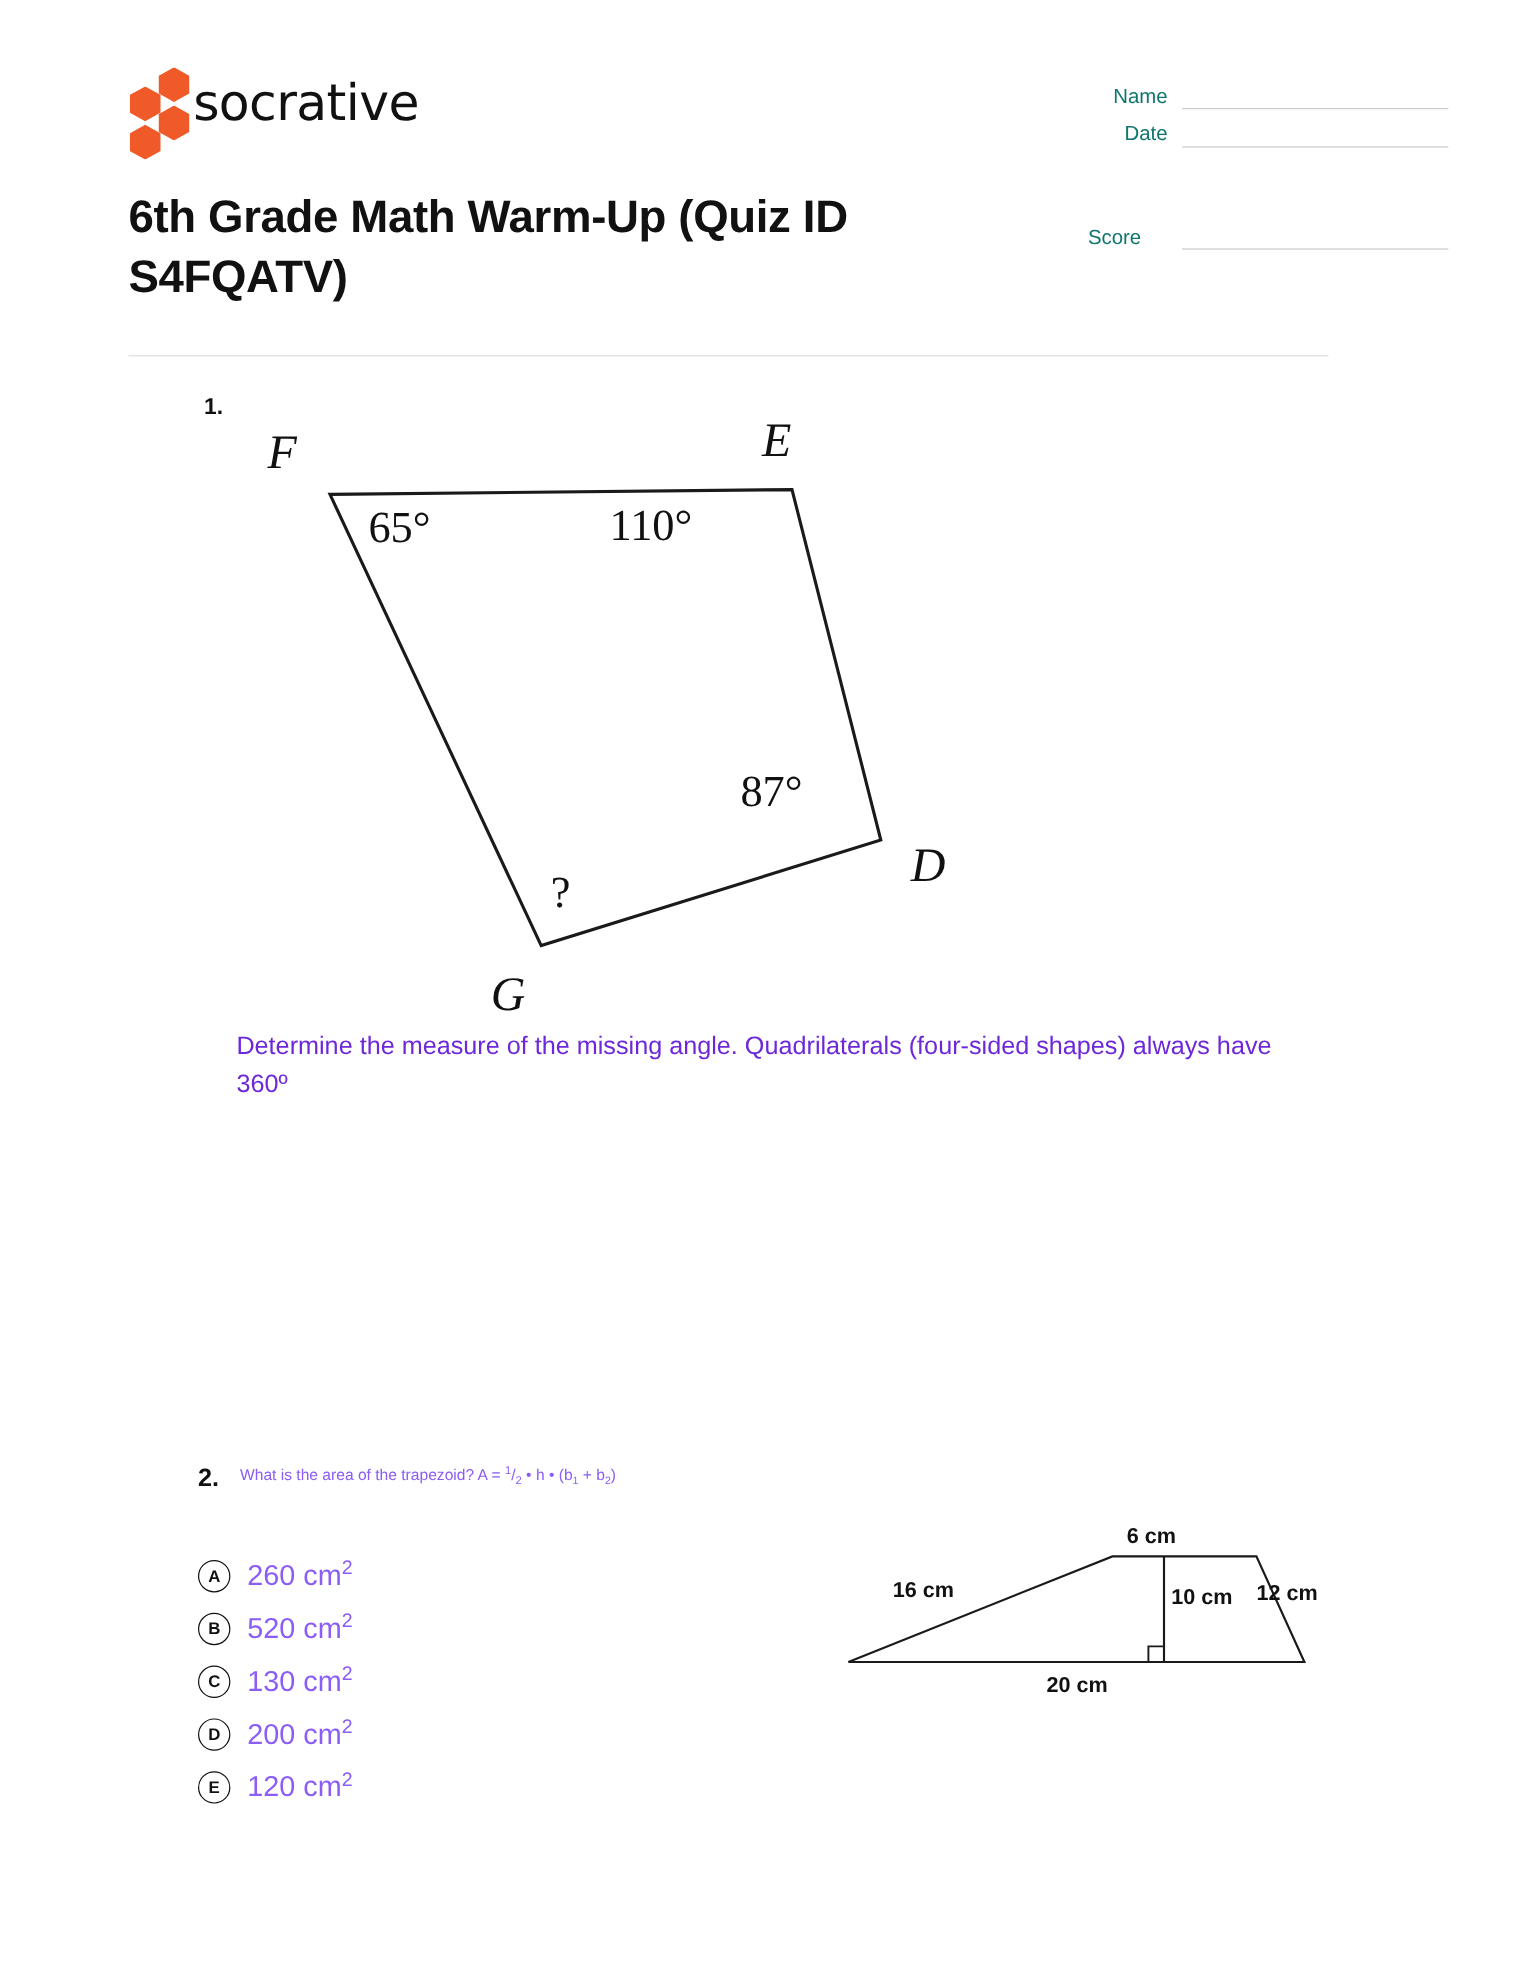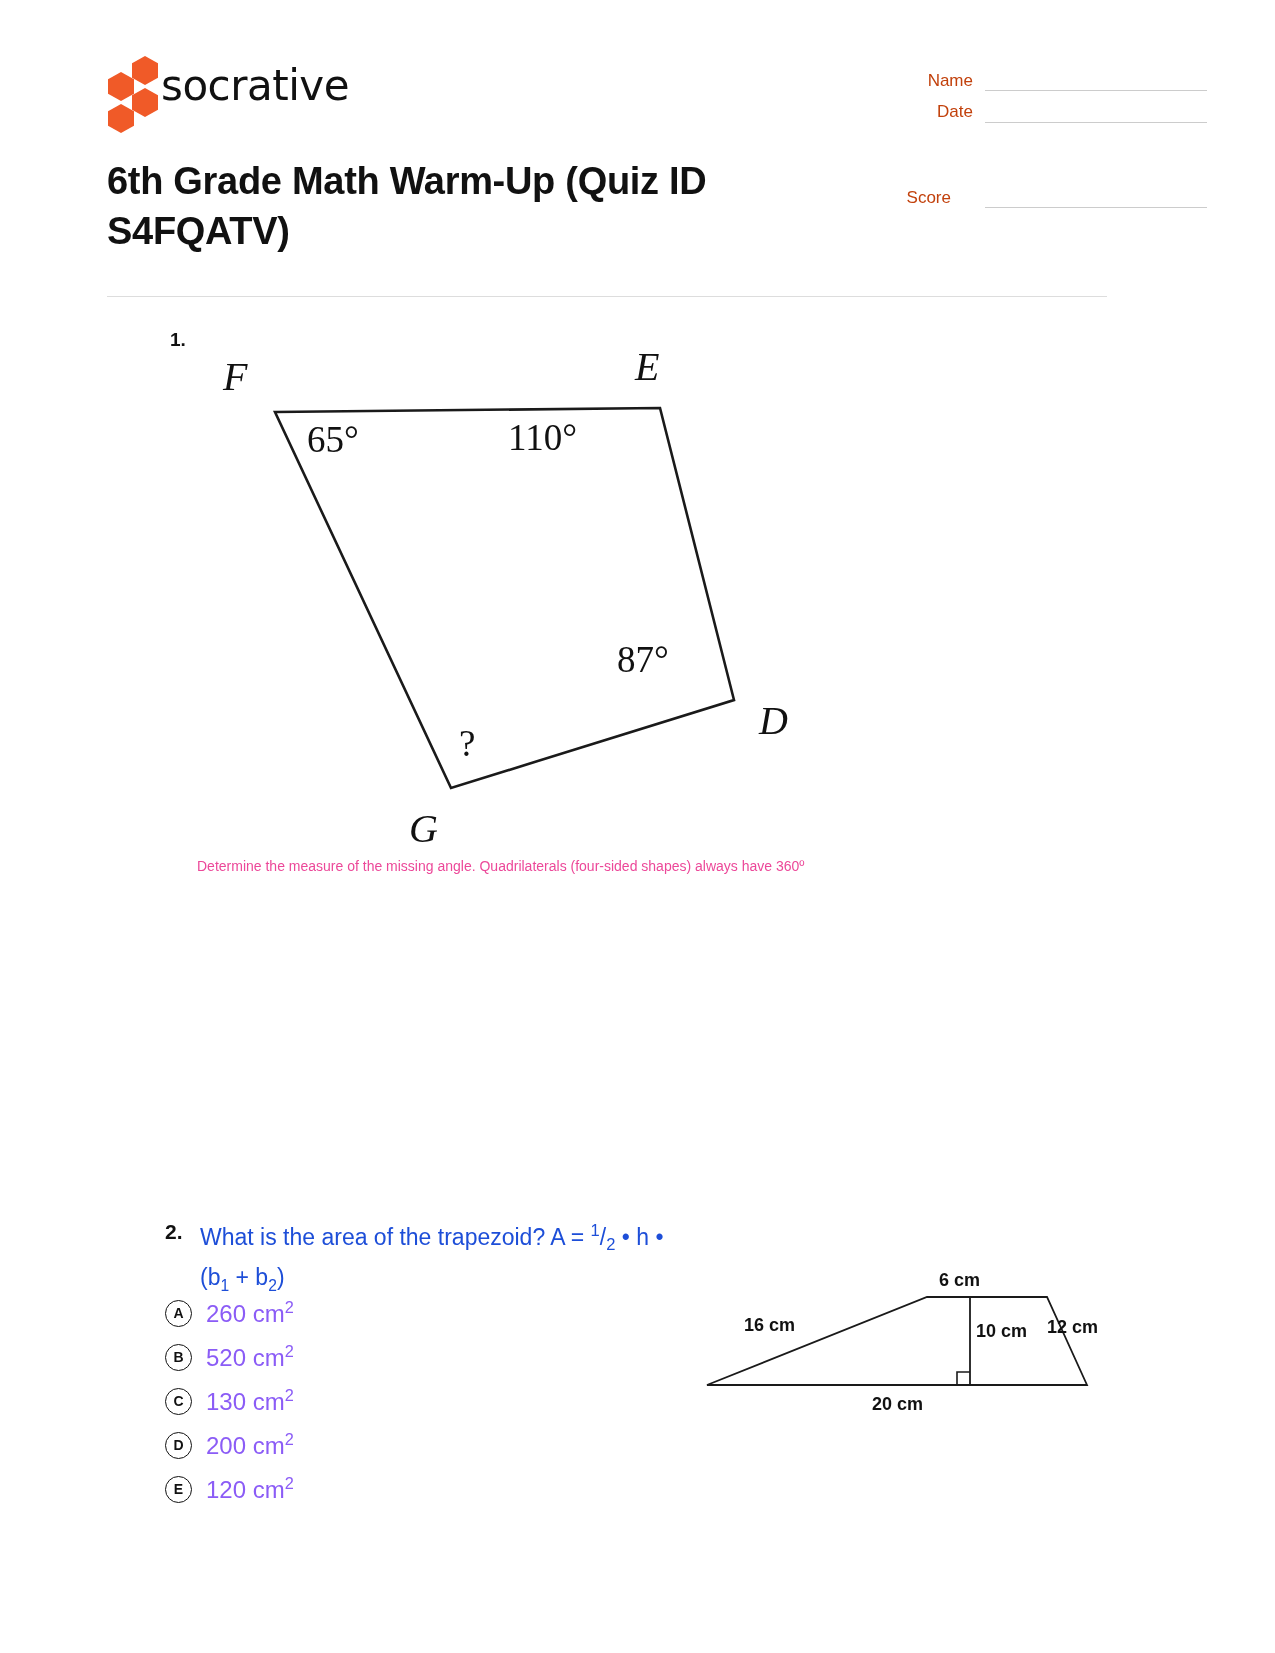--- a/index.html
+++ b/index.html
@@ -86,21 +86,21 @@
   }
   .meta-row {
     display: flex;
     align-items: flex-end;
     justify-content: flex-end;
     gap: 12px;
     margin-bottom: 10px;
   }
   .meta-label {
     font-size: 17px;
-    color: #c2410c;
+    color: #0f766e;
     line-height: 1.25;
     white-space: nowrap;
   }
   .meta-line {
     width: 222px;
     border-bottom: 1px solid #cccccc;
     height: 20px;
   }
   .meta-row.score {
     margin-top: 64px;
@@ -136,23 +136,23 @@
     left: 60px;
     top: 10px;
     width: 740px;
     height: 520px;
   }
   .q1-prompt {
     position: absolute;
     left: 90px;
     top: 534px;
     width: 880px;
-    font-size: 14px;
+    font-size: 21px;
     line-height: 1.5;
-    color: #ec4899;
+    color: #6d28d9;
   }
 
   
   .q2 {
     position: absolute;
     left: 107px;
     top: 1215px;
     width: 1010px;
   }
   .q2-number {
@@ -161,23 +161,23 @@
     top: 5px;
     font-size: 21px;
     font-weight: 700;
     color: #111;
   }
   .q2-text {
     position: absolute;
     left: 93px;
     top: 3px;
     width: 485px;
-    font-size: 23px;
+    font-size: 13px;
     line-height: 1.6;
-    color: #1d4ed8;
+    color: #8b5cf6;
   }
   sup, sub { font-size: 0.68em; }
   .frac-num { font-size: 0.72em; vertical-align: super; }
   .frac-den { font-size: 0.72em; vertical-align: sub; }
 
   .choices {
     position: absolute;
     left: 58px;
     top: 76px;
     width: 480px;

